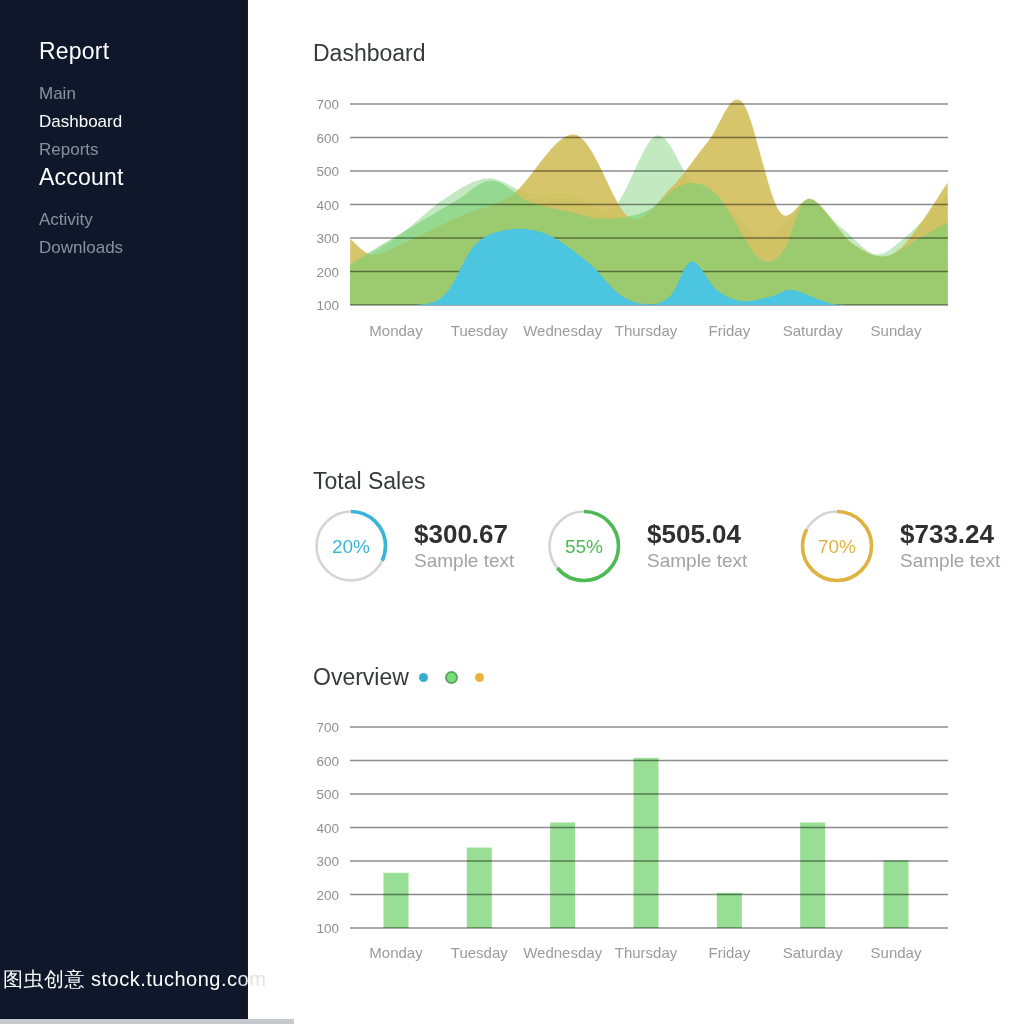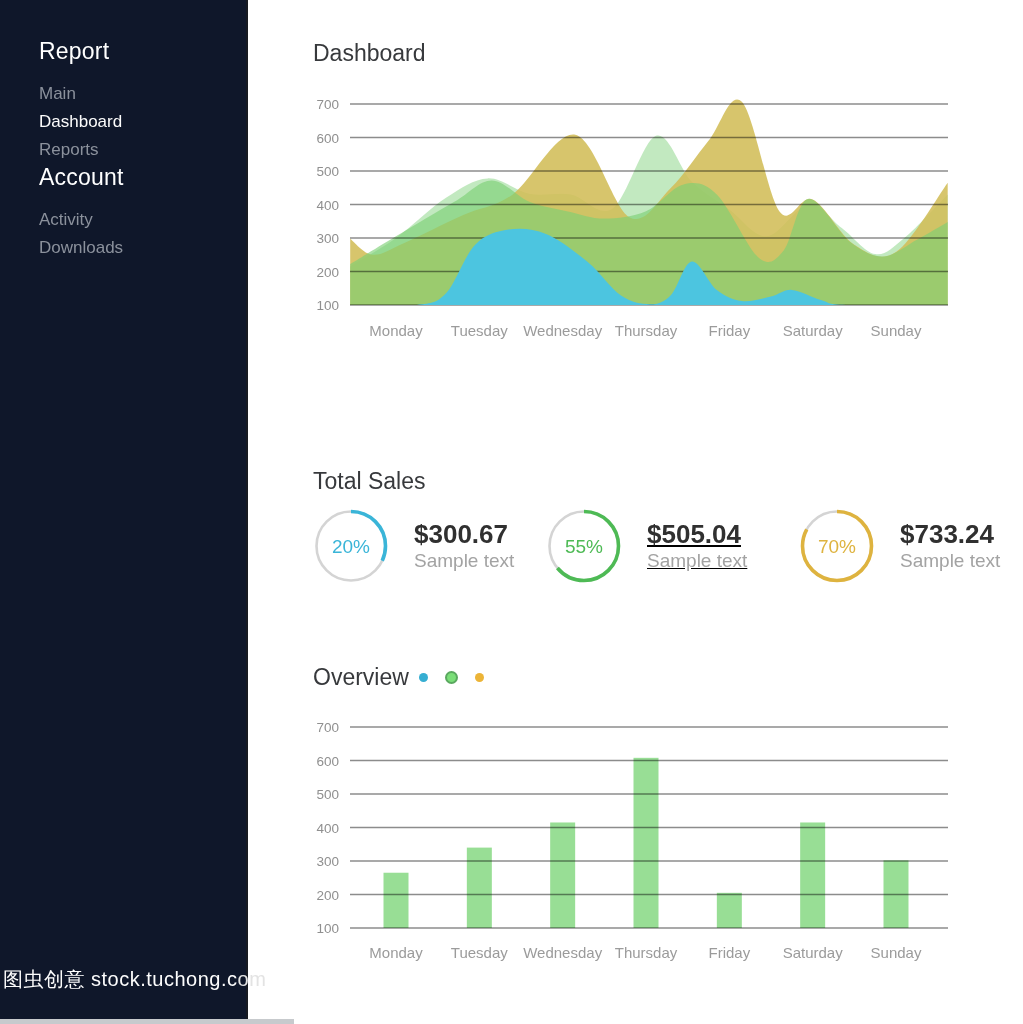--- a/index.html
+++ b/index.html
@@ -98,21 +98,21 @@
       <svg width="78" height="78" viewBox="0 0 78 78">
         <circle cx="39" cy="39" r="34.5" fill="#ffffff" stroke="#d4d4d4" stroke-width="2.6"></circle>
         <circle cx="39" cy="39" r="34.5" fill="none" stroke="#3ab5d8" stroke-width="3.6" pathLength="100" stroke-dasharray="32 68" transform="rotate(-90 39 39)"></circle>
         <text x="39" y="46" text-anchor="middle" class="donut-pct" fill="#3ab5d8">20%</text>
       </svg>
       <div class="stat-text">
         <div class="stat-value">$300.67</div>
         <div class="stat-caption">Sample text</div>
       </div>
     </div>
-    <div class="stat-card" style="left: 545px; text-decoration: underline;">
+    <div class="stat-card" style="left: 545px;">
       <svg width="78" height="78" viewBox="0 0 78 78">
         <circle cx="39" cy="39" r="34.5" fill="#ffffff" stroke="#d4d4d4" stroke-width="2.6"></circle>
         <circle cx="39" cy="39" r="34.5" fill="none" stroke="#4eba55" stroke-width="3.6" pathLength="100" stroke-dasharray="64 36" transform="rotate(-90 39 39)"></circle>
         <text x="39" y="46" text-anchor="middle" class="donut-pct" fill="#4eba55">55%</text>
       </svg>
       <div class="stat-text">
         <div class="stat-value">$505.04</div>
         <div class="stat-caption">Sample text</div>
       </div>
     </div>

